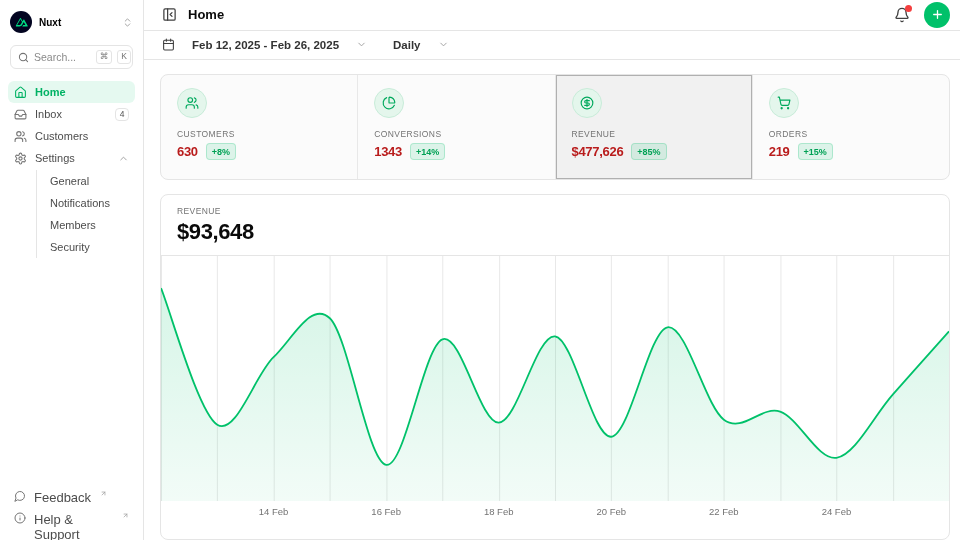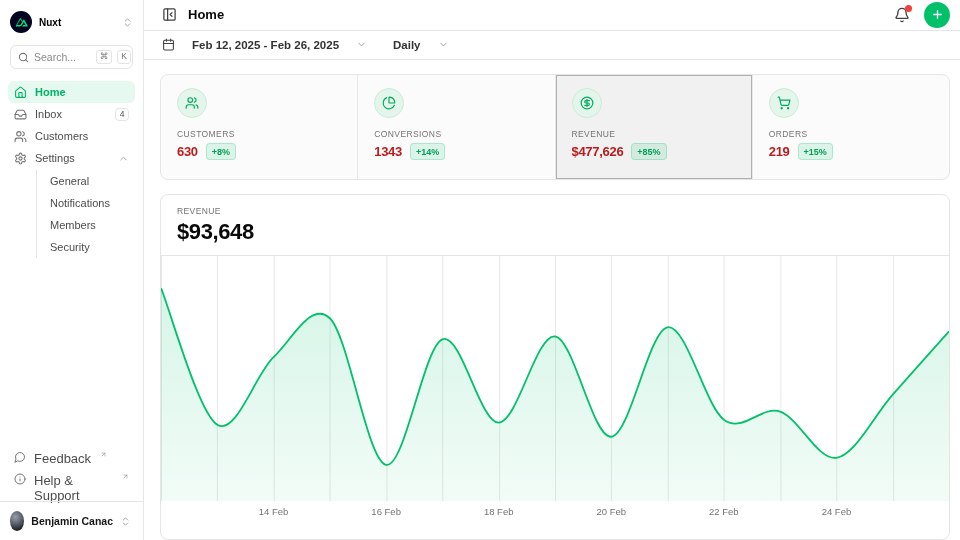--- a/index.html
+++ b/index.html
@@ -185,32 +185,20 @@
       <span>Help &amp; Support</span>
       <span class="ext-arrow">
         <svg width="7" height="7" viewBox="0 0 24 24" fill="none" stroke="currentColor" stroke-width="2.4" stroke-linecap="round" stroke-linejoin="round">
             <path d="M7 7h10v10"></path>
             <path d="M7 17 17 7"></path>
           </svg>
       </span>
     </div>
   </div>
 
-  <div class="user-sec">
-    <div class="user-row">
-      <span class="avatar"></span>
-      <span class="user-name">Benjamin Canac</span>
-      <span class="chev-updown">
-        <svg width="11" height="11" viewBox="0 0 24 24" fill="none" stroke="currentColor" stroke-width="2" stroke-linecap="round" stroke-linejoin="round">
-            <path d="m7 15 5 5 5-5"></path>
-            <path d="m7 9 5-5 5 5"></path>
-          </svg>
-      </span>
-    </div>
-  </div>
 </aside>
 
 <main>
   <div class="main-header">
     <button class="panel-btn">
       <svg width="15" height="15" viewBox="0 0 24 24" fill="none" stroke="currentColor" stroke-width="2" stroke-linecap="round" stroke-linejoin="round">
           <rect width="18" height="18" x="3" y="3" rx="2"></rect>
           <path d="M9 3v18"></path>
           <path d="m16 15-3-3 3-3"></path>
         </svg>

